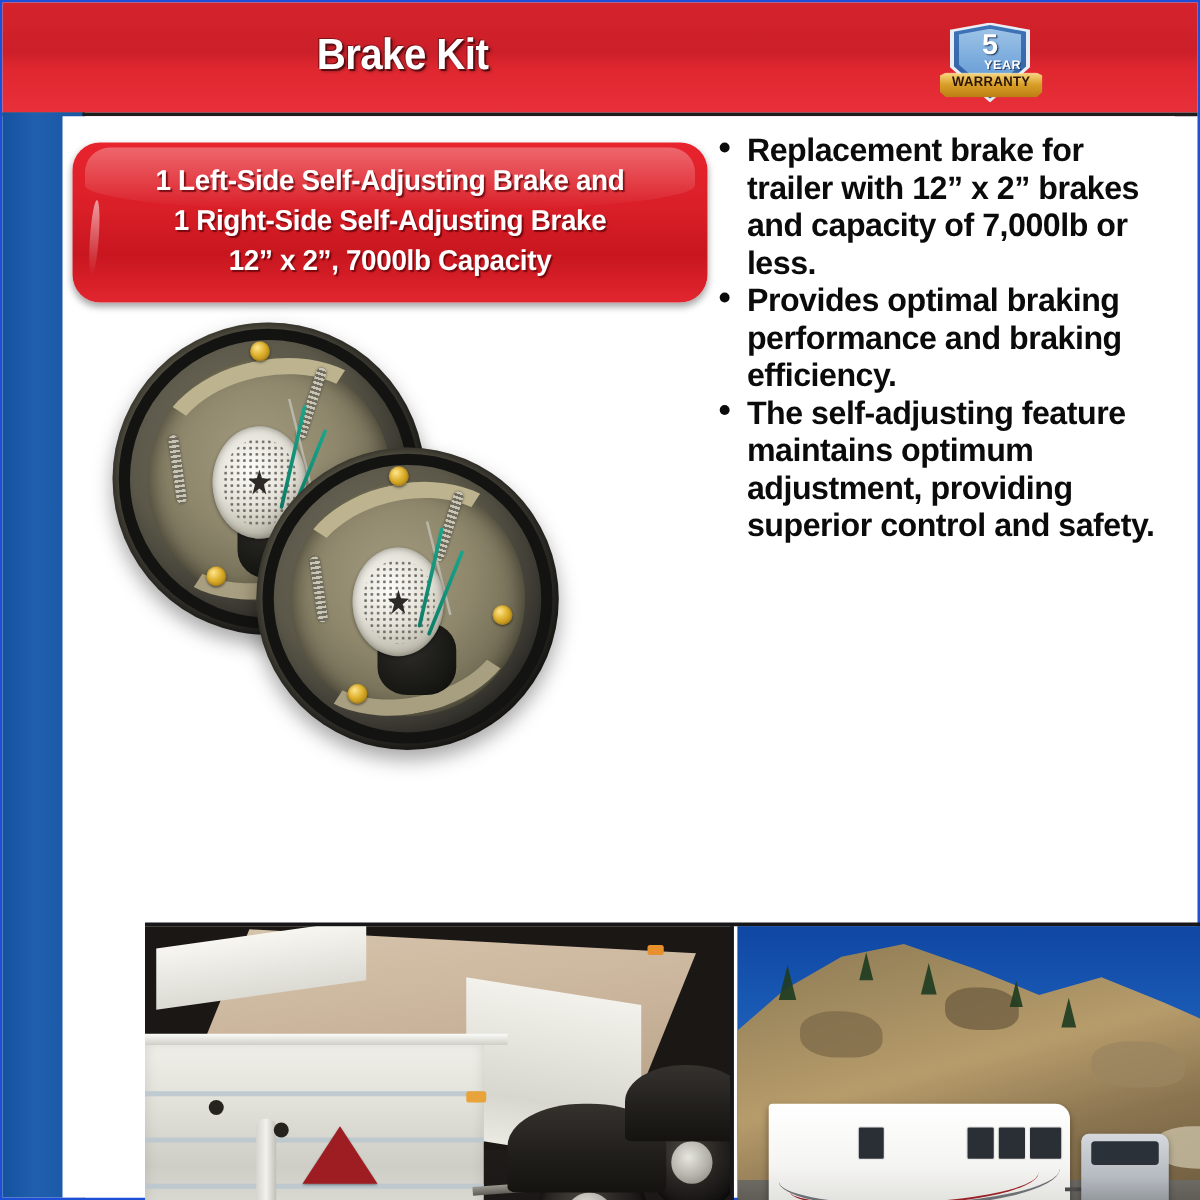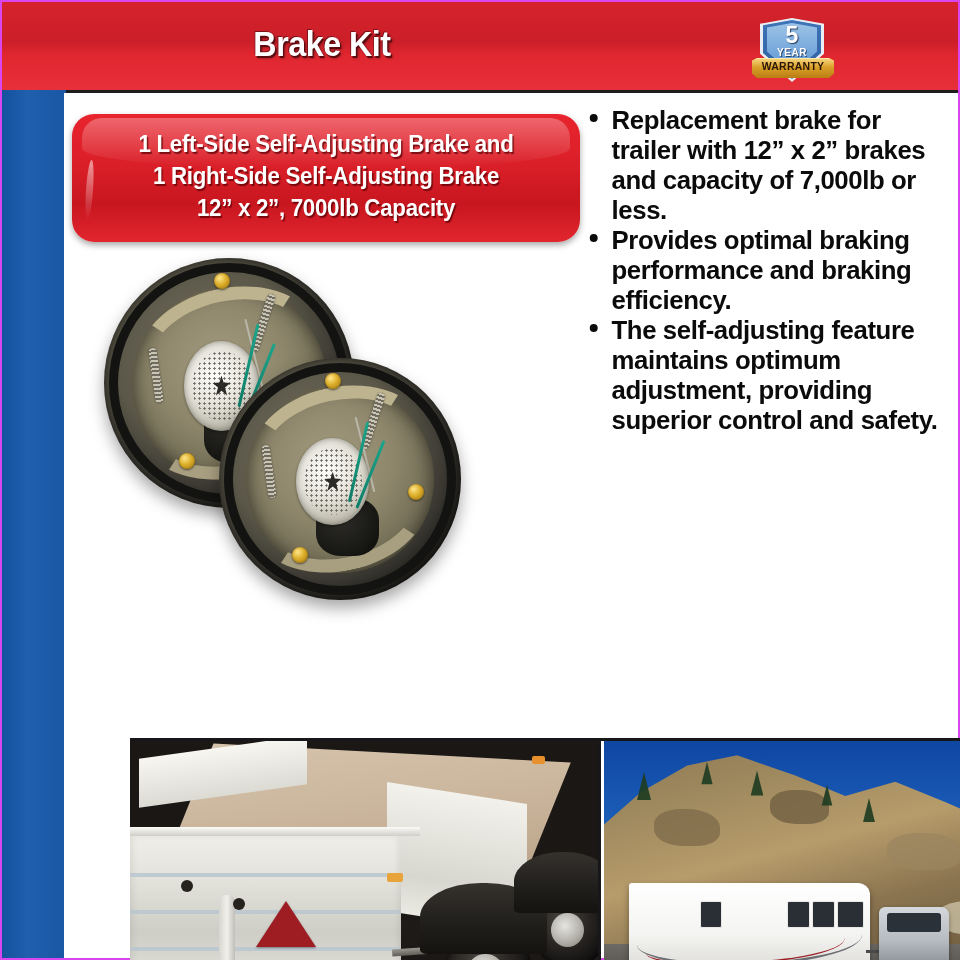--- a/index.html
+++ b/index.html
@@ -5,21 +5,21 @@
   html,body{margin:0;padding:0;}
   body{
     width:960px;height:960px;overflow:hidden;
     font-family:"Liberation Sans", sans-serif;
     background:#ffffff;
   }
   #page{
     position:relative;width:960px;height:960px;
     background:#ffffff;
     box-sizing:border-box;
-    border:2px solid #d946ef;
+    border:2px solid #1d4ed8;
   }
 
   
   #header{
     position:absolute;left:0;top:0;width:956px;height:88px;
     background:linear-gradient(180deg,#d5232c 0%,#cc1f29 45%,#e02730 60%,#e8303a 100%);
     border-bottom:3px solid #1d1d1d;
     overflow:hidden;
   }
   #header-title{
@@ -53,21 +53,21 @@
     position:absolute;left:15px;top:7px;width:50px;height:51px;
     background:linear-gradient(180deg,#9dc3e6 0%,#76a8dc 55%,#5a90cc 100%);
     clip-path:polygon(50% 0%,100% 9%,100% 56%,50% 100%,0% 56%,0% 9%);
   }
   .shield-five{
     position:absolute;left:15px;top:8px;width:50px;text-align:center;
     font-size:23px;font-weight:bold;color:#ffffff;line-height:23px;
     text-shadow:1px 1px 1px rgba(10,30,60,.8);
   }
   .shield-year{
-    position:absolute;left:15px;top:31px;width:50px;text-align:center;
+    position:absolute;left:15px;top:31px;width:50px;text-align:right;
     font-size:10px;font-weight:bold;color:#ffffff;letter-spacing:.5px;
     text-shadow:1px 1px 0 rgba(10,30,60,.7);
   }
   .ribbon{
     position:absolute;left:0px;top:42px;width:82px;height:19px;
     background:linear-gradient(180deg,#f6d37a 0%,#d99f28 45%,#b97d12 100%);
     clip-path:polygon(0% 12%,6% 0%,94% 0%,100% 12%,100% 78%,94% 100%,6% 100%,0% 78%);
     border-top:1px solid #fbe9a8;
   }
   .ribbon-text{
@@ -100,21 +100,21 @@
 
   
   #left-rail{
     position:absolute;left:0px;top:88px;width:64px;height:868px;
     background:linear-gradient(90deg,#15529e 0%,#1f5fae 40%,#1a57a4 100%);
     border-right:2px solid #1d1d1d;
   }
 
   
   #main{
-    position:absolute;left:62px;top:91px;width:890px;height:865px;
+    position:absolute;left:48px;top:91px;width:890px;height:865px;
     background:#ffffff;
   }
 
   
   #spec-callout{
     position:absolute;left:8px;top:21px;width:508px;height:128px;
     border-radius:22px;
     background:linear-gradient(180deg,#e8242e 0%,#da1f28 40%,#c8161f 70%,#e2262f 100%);
     box-shadow:0 3px 6px rgba(0,0,0,.35);
     overflow:hidden;

